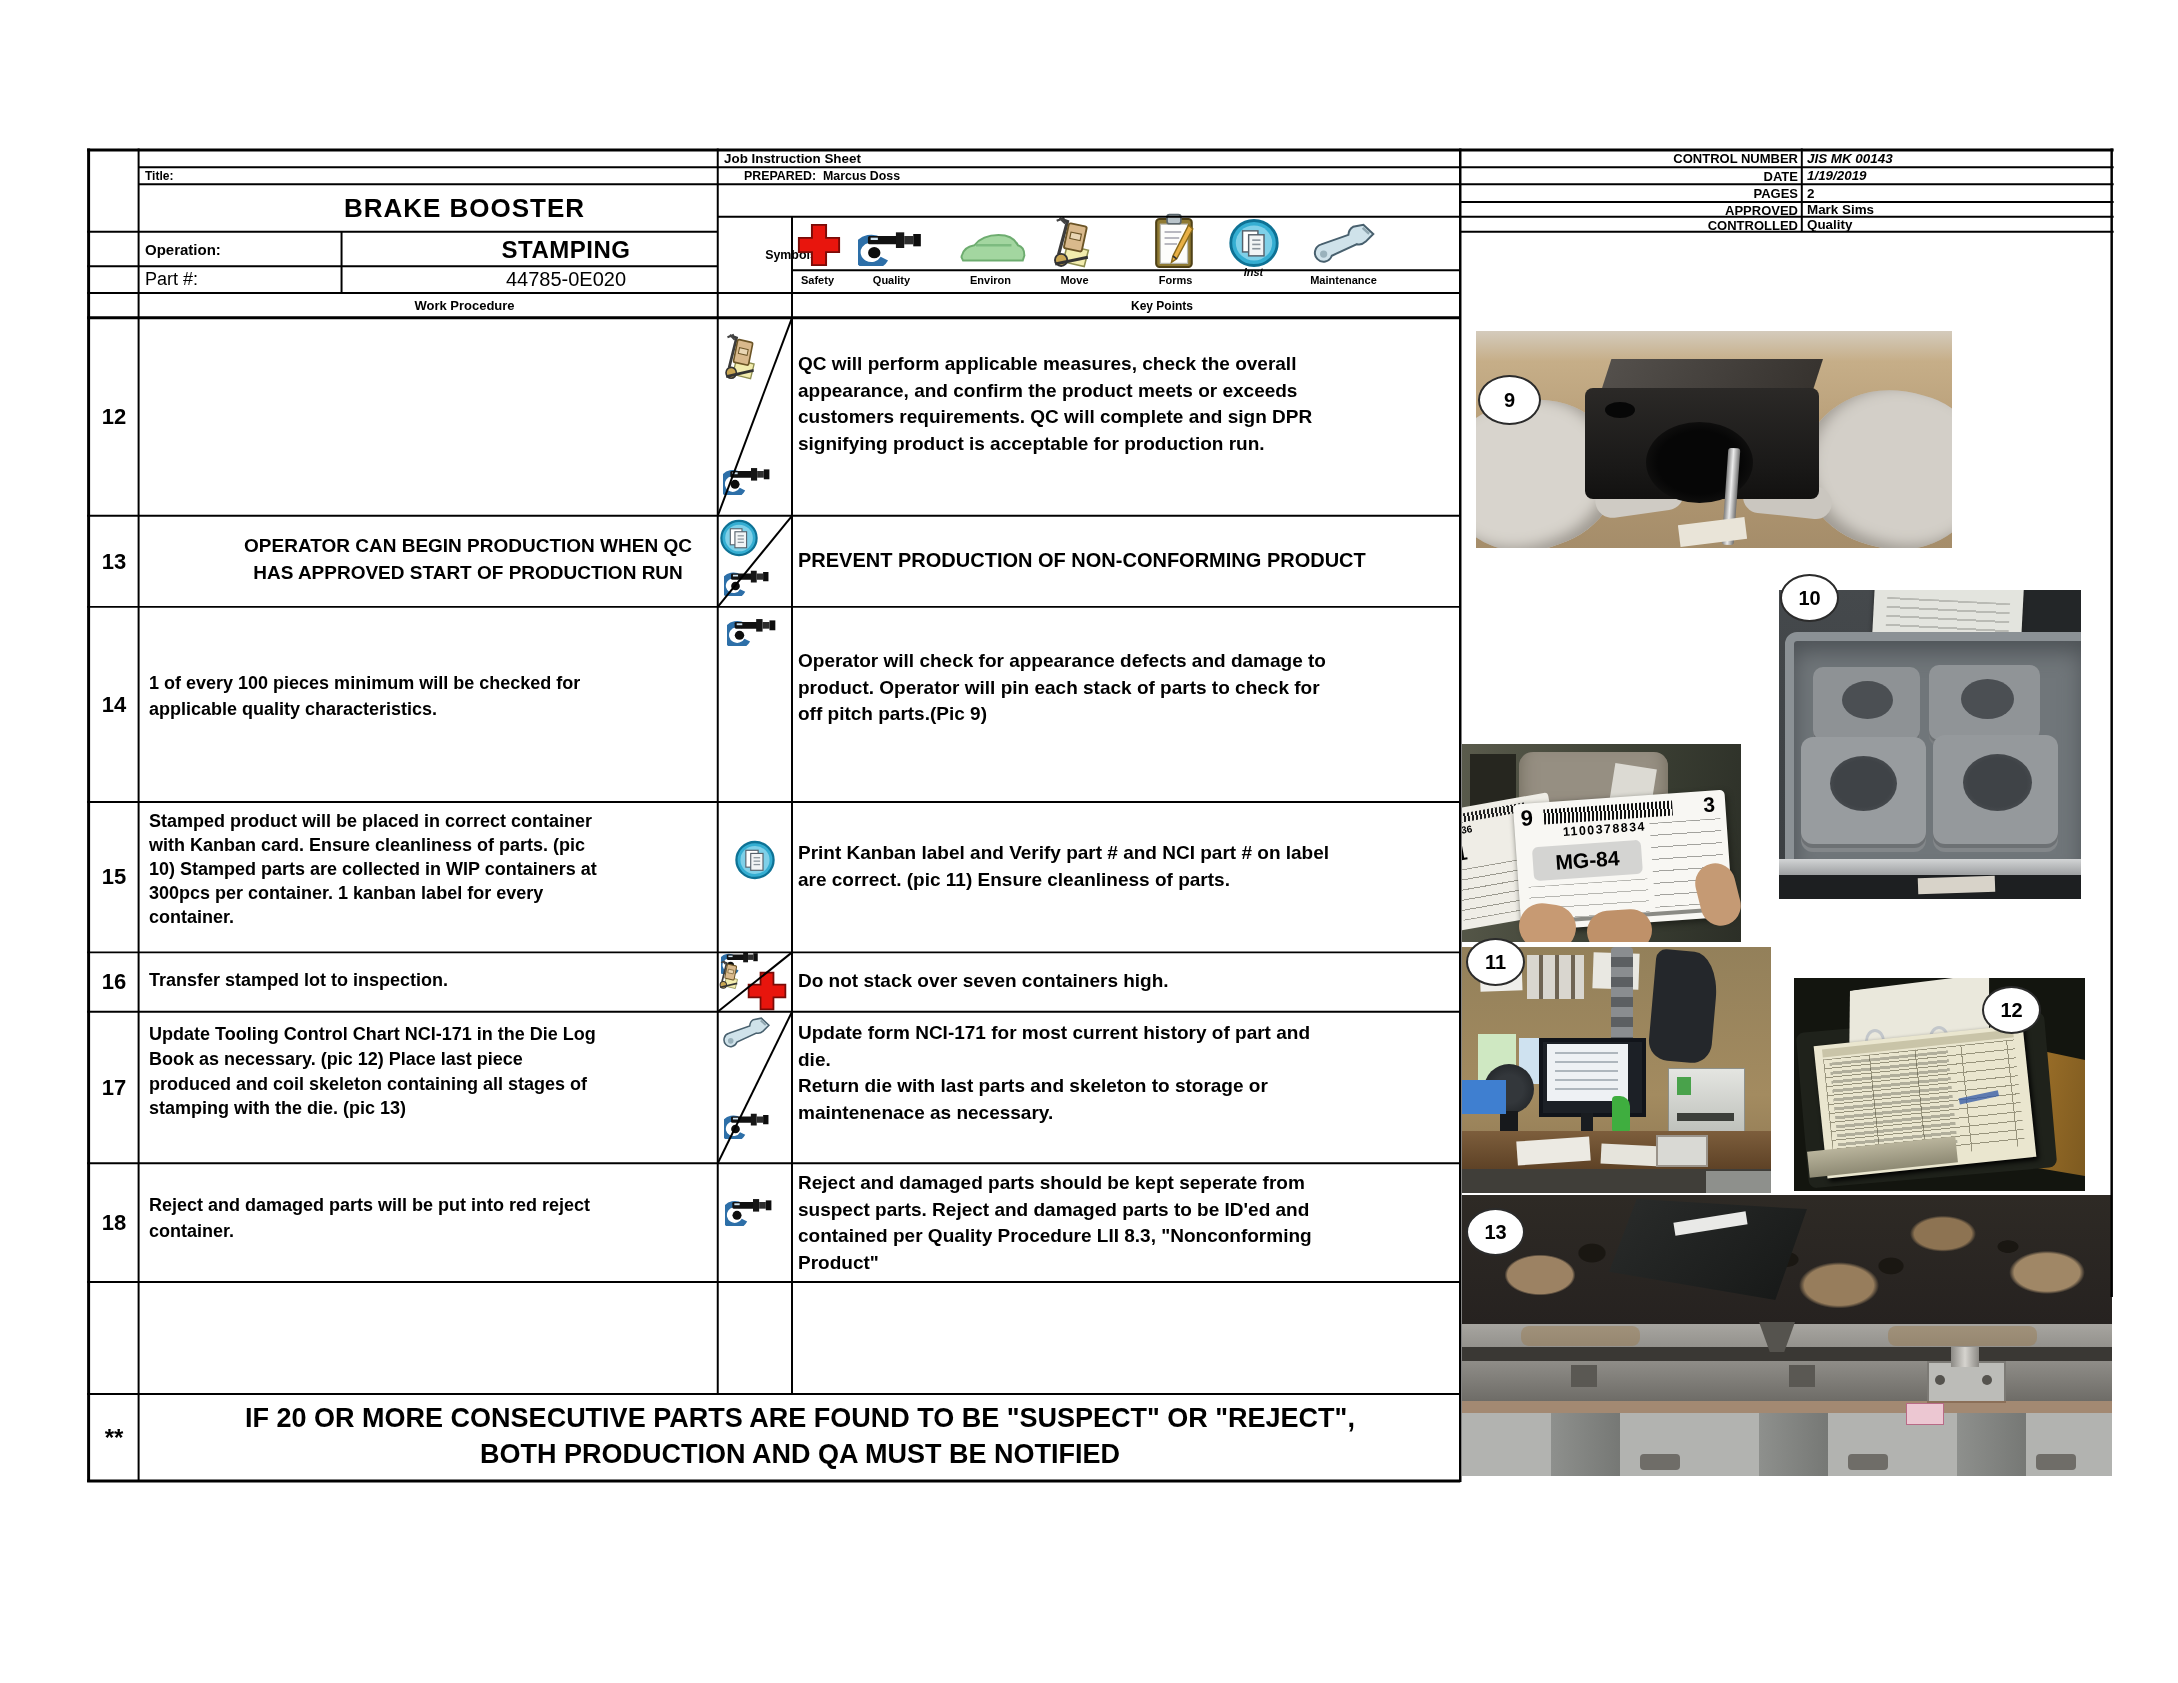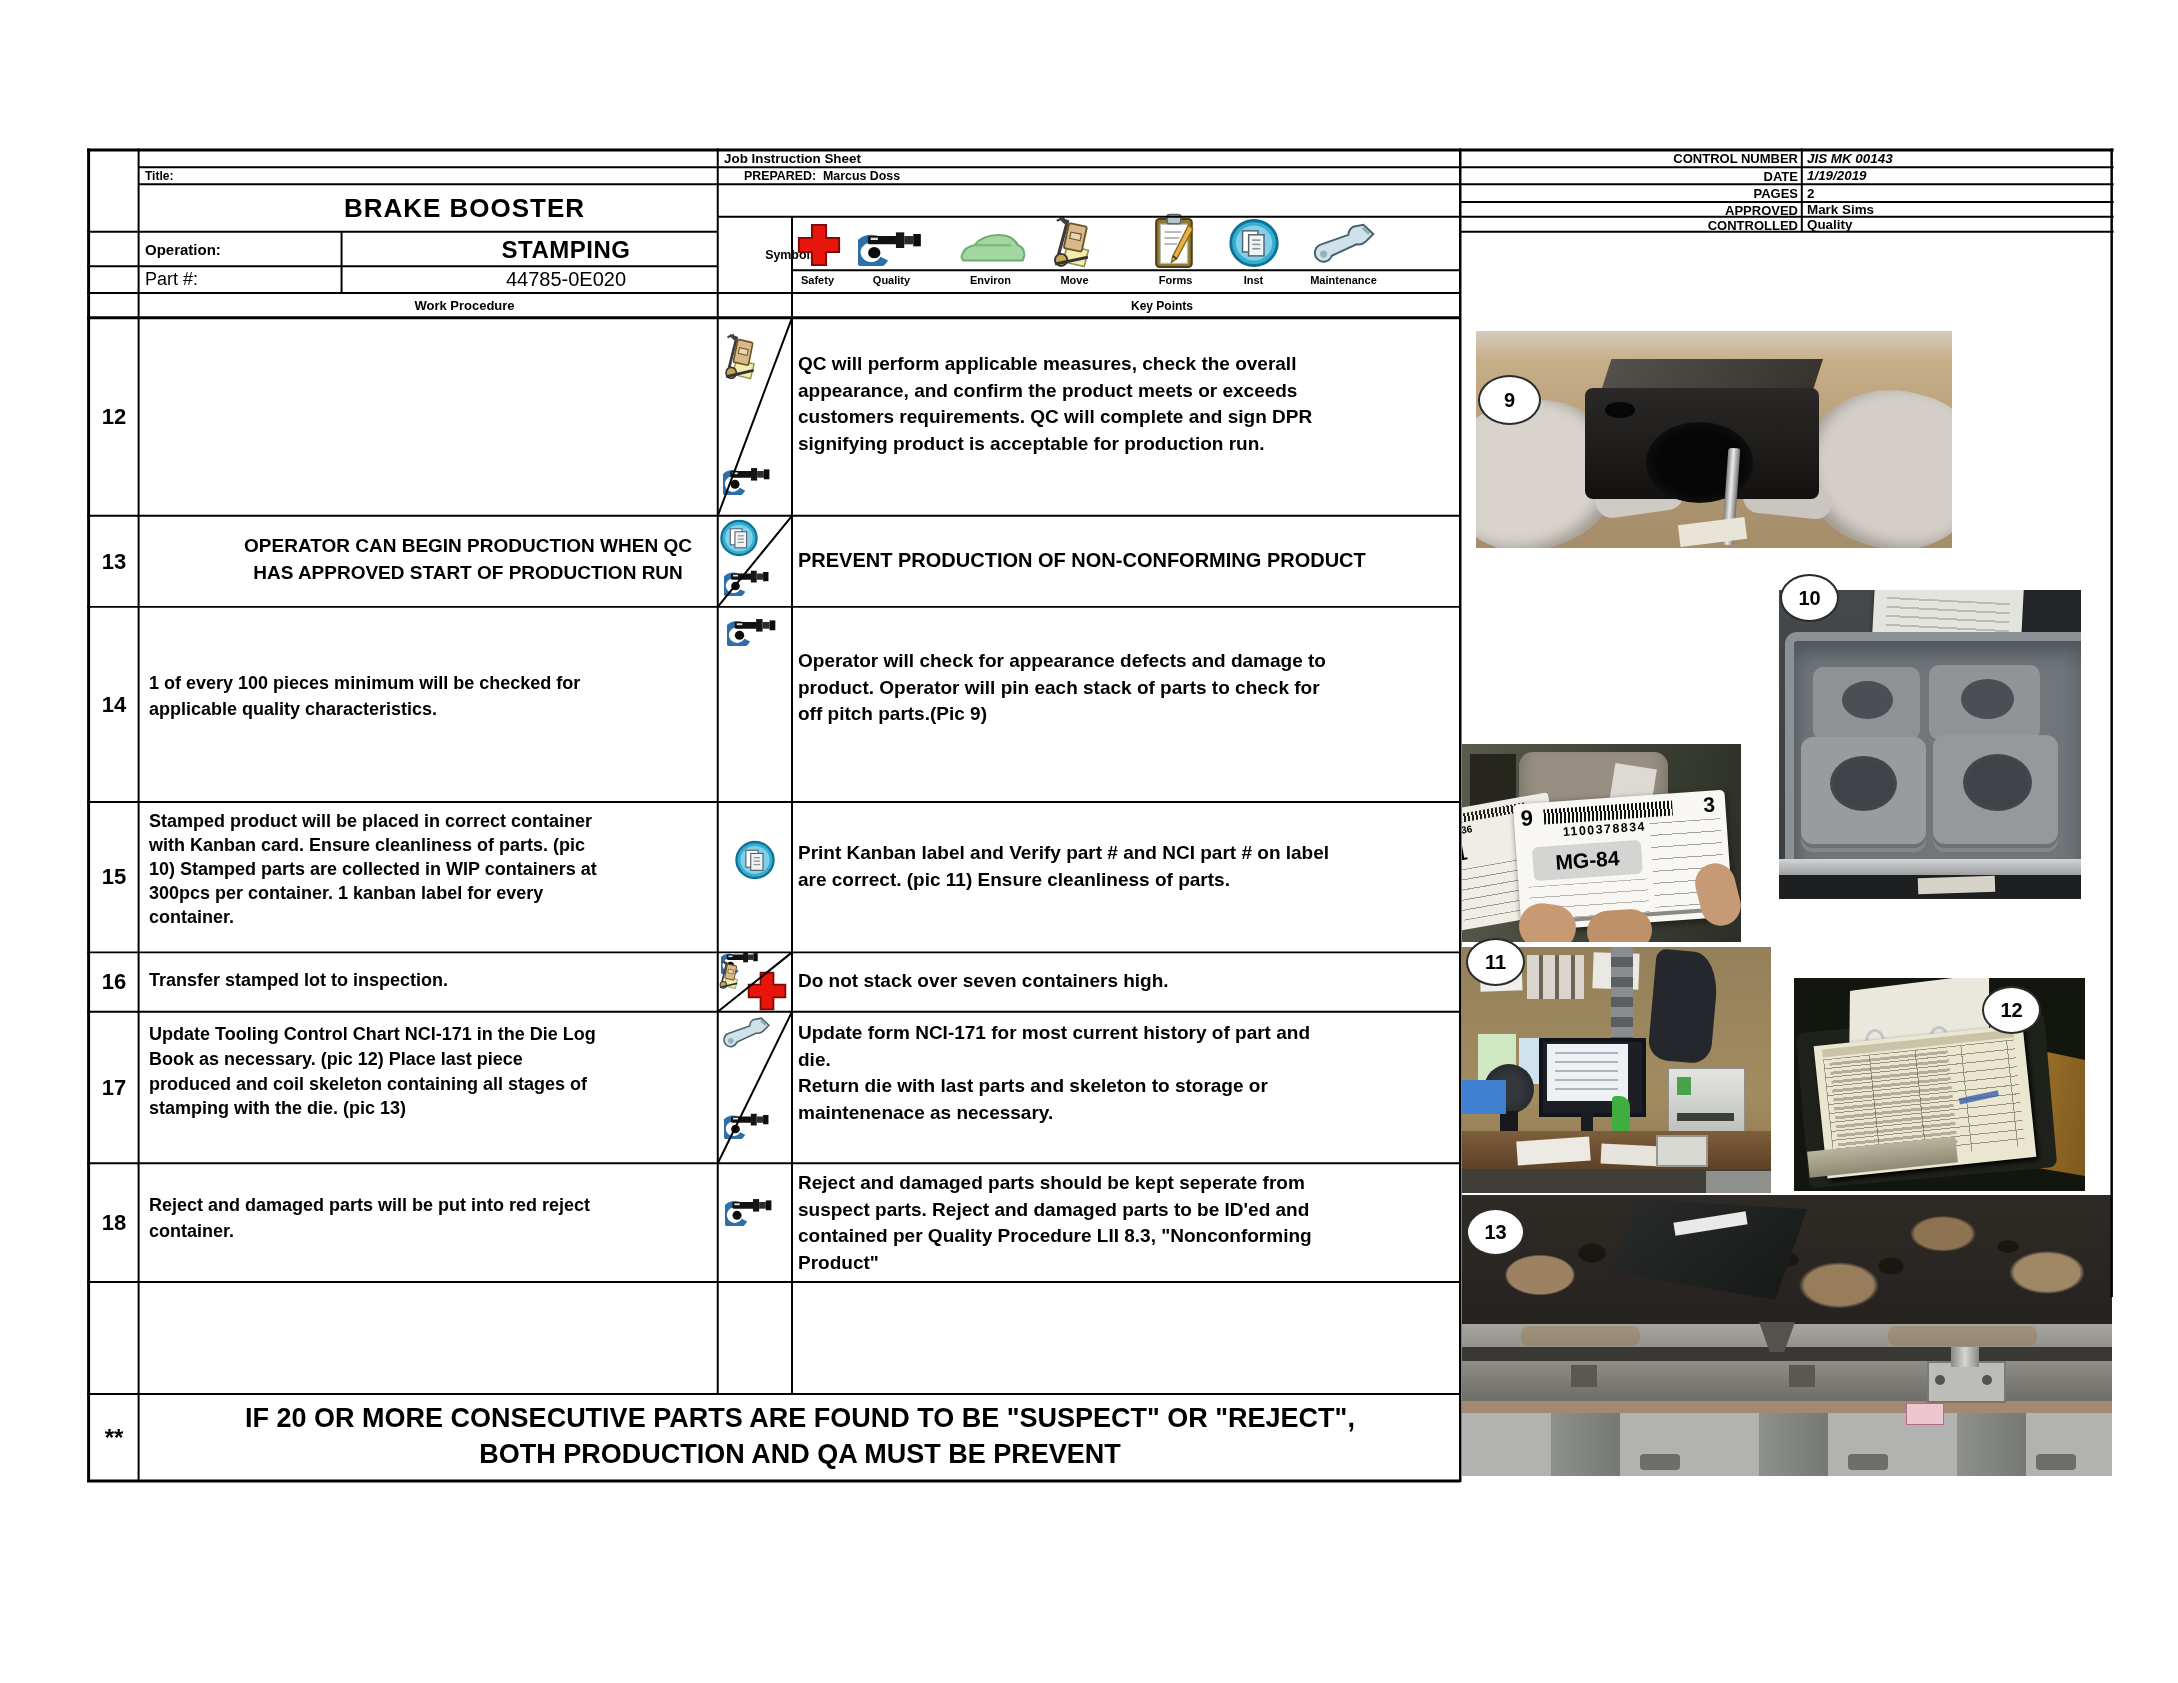--- a/index.html
+++ b/index.html
@@ -153,21 +153,21 @@
       <svg viewBox="0 0 28 28" preserveAspectRatio="none">
     <ellipse cx="14" cy="14" rx="13" ry="12.6" fill="#35aed2" stroke="#0e7295" stroke-width="1.6"></ellipse>
     <ellipse cx="14" cy="14" rx="10.2" ry="9.8" fill="#7fd0e8"></ellipse>
     <rect x="7.6" y="7.2" width="8.6" height="11.8" fill="#ffffff" stroke="#55606a" stroke-width=".8"></rect>
     <rect x="11" y="9.4" width="8.6" height="11.8" fill="#f1f4f5" stroke="#55606a" stroke-width=".8"></rect>
     <line x1="13" y1="12.4" x2="17.6" y2="12.4" stroke="#8a949c" stroke-width=".9"></line>
     <line x1="13" y1="14.8" x2="17.6" y2="14.8" stroke="#8a949c" stroke-width=".9"></line>
     <line x1="13" y1="17.2" x2="17.6" y2="17.2" stroke="#8a949c" stroke-width=".9"></line>
       </svg>
     </div>
-  <div class="abs legend-label" style="left:1214px;top:274px;width:79px;">Inst</div>
+  <div class="abs legend-label" style="left:1214px;top:266px;width:79px;font-style:italic;">Inst</div>
   <div class="abs icon" style="left:1311px;top:222px;width:65px;height:44px;">
       <svg viewBox="0 0 36 24" preserveAspectRatio="none">
     <path d="M29 1.5 l5.5 5 -4.2 4.2 q-2.2 2-4.8 1.4 L11.5 18.4 a4.8 4.8 0 1 1-5.8-6.2 l15-5.2 q.2-3 2.6-4.4 z" fill="#cfe2ea" stroke="#48606e" stroke-width="1.1"></path>
     <path d="M28.6 3.2 l3.6 3.2" stroke="#8fa6b0" stroke-width="1.4" fill="none"></path>
     <circle cx="7" cy="17.5" r="2" fill="#9ab2bc"></circle>
       </svg>
     </div>
   <div class="abs legend-label" style="left:1292px;top:274px;width:103px;">Maintenance</div>
 
   <div class="abs rownum" style="left:89px;top:318px;width:50px;height:198px;">12</div>
@@ -338,21 +338,21 @@
     <rect x="21" y="3.8" width="4.6" height="9.4" fill="#161616"></rect>
     <rect x="25.6" y="6" width="5" height="5" fill="#2e2e2e"></rect>
     <rect x="30.6" y="4.8" width="4.2" height="7.4" fill="#0d0d0d"></rect>
     <rect x="7" y="7" width="4" height="1.4" fill="#cfe4f2"></rect>
       </svg>
     </div>
 
   <div class="abs rownum" style="left:89px;top:1394px;width:50px;height:87px;font-size:24px;">**</div>
   <div class="abs" style="left:139px;top:1400px;width:1322px;text-align:center;font-weight:bold;font-size:27px;line-height:1.35;">
     <div>IF 20 OR MORE CONSECUTIVE PARTS ARE FOUND TO BE "SUSPECT" OR "REJECT",</div>
-    <div>BOTH PRODUCTION AND QA MUST BE PREVENT</div>
+    <div>BOTH PRODUCTION AND QA MUST BE NOTIFIED</div>
   </div>
 
   <div class="abs photo" style="left:1476px;top:331px;width:476px;height:217px;background:linear-gradient(180deg,#d4cbbc 0%,#c6ae88 14%,#b49a74 55%,#a58d6a 100%);">
     <div class="ph-el" style="left:-30px;top:69px;width:173px;height:149px;background:#d8d4cd;border-radius:45% 55% 50% 50%;transform:rotate(-18deg);box-shadow:inset -8px -6px 14px #9f9a92;"></div>
     <div class="ph-el" style="left:327px;top:59px;width:178px;height:158px;background:#d3cfc8;border-radius:55% 45% 50% 50%;transform:rotate(14deg);box-shadow:inset 8px -6px 14px #9f9a92;"></div>
     <div class="ph-el" style="left:119px;top:149px;width:89px;height:34px;background:#cfcbc4;border-radius:17px;transform:rotate(-8deg);"></div>
     <div class="ph-el" style="left:267px;top:153px;width:89px;height:32px;background:#cac6bf;border-radius:16px;transform:rotate(6deg);"></div>
     <div class="ph-el" style="left:117px;top:28px;width:230px;height:57px;background:linear-gradient(120deg,#56524e,#332f2b);clip-path:polygon(8% 0,100% 0,92% 100%,0 100%);"></div>
     <div class="ph-el" style="left:109px;top:57px;width:234px;height:111px;background:linear-gradient(180deg,#2b2927,#1a1918 70%,#121110);border-radius:8px;"></div>
     <div class="ph-el" style="left:170px;top:91px;width:107px;height:81px;background:radial-gradient(#060606 55%,#1d1c1a);border-radius:50%;"></div>

